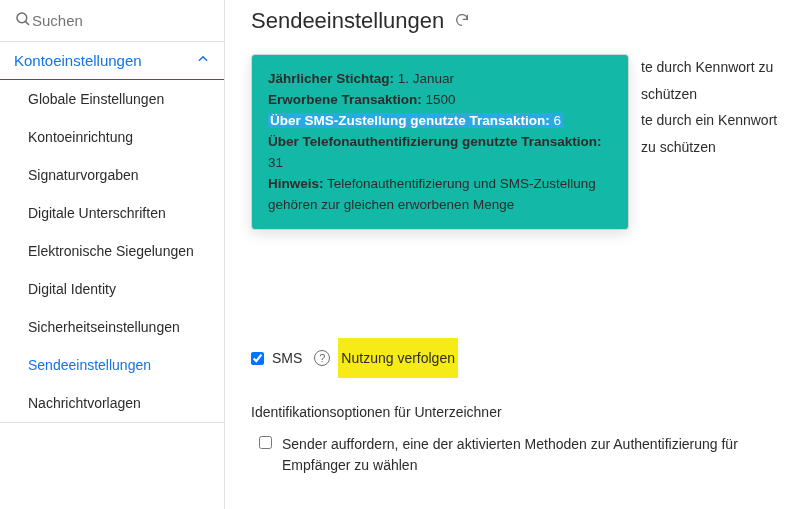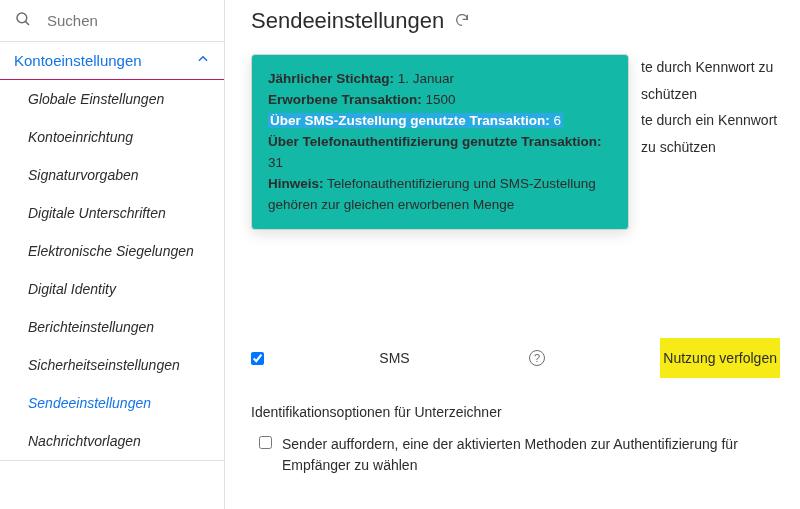--- a/index.html
+++ b/index.html
@@ -1,33 +1,33 @@
 <!DOCTYPE html>
 <html><head>
 <meta charset="utf-8">
 <style>
   * { box-sizing: border-box; margin: 0; padding: 0; }
   body { font-family: -apple-system, "Segoe UI", Arial, sans-serif; font-size: 14px; color: #2c2c2c; background: #fff; width: 800px; height: 509px; overflow: hidden; }
   .layout { display: flex; height: 100%; }
   .sidebar { width: 225px; border-right: 1px solid #e1e1e1; display: flex; flex-direction: column; }
-  .search { display: flex; align-items: center; gap: 15px; padding: 10px 14px; color: #6e6e6e; }
+  .search { display: flex; align-items: center; gap: 0; padding: 10px 14px; color: #6e6e6e; }
   .search svg { width: 18px; height: 18px; stroke: #6e6e6e; fill: none; stroke-width: 2; }
   .nav-header { display: flex; align-items: center; justify-content: space-between; padding: 10px 14px; border-top: 1px solid #e1e1e1; border-bottom: 1px solid #be185d; color: #1473e6; font-size: 15px; }
   .nav-header svg { width: 14px; height: 14px; stroke: #1473e6; fill: none; stroke-width: 2.5; }
-  .nav-list { overflow-y: auto; border-bottom: 1px solid #e1e1e1; font-style: italic; }
+  .nav-list { overflow-y: auto; border-bottom: 1px solid #e1e1e1; }
   .nav-item { padding: 11px 14px 11px 28px; font-size: 14px; color: #2c2c2c; cursor: pointer; }
   .nav-item.active { color: #1473e6; }
   .main { flex: 1; padding: 0 20px 20px 26px; overflow-y: auto; position: relative; }
   .page-title { display: flex; align-items: center; gap: 10px; padding: 8px 0 20px 0; font-size: 22px; font-weight: 400; color: #2c2c2c; }
   .page-title svg { width: 16px; height: 16px; stroke: #6e6e6e; fill: none; stroke-width: 2; }
   .tooltip-box { position: absolute; top: 54px; left: 26px; width: 378px; background: #14b8a6; border: 1px solid #d3d3d3; border-radius: 4px; box-shadow: 0 4px 14px rgba(0,0,0,0.12); padding: 14px 16px; font-size: 13.5px; line-height: 1.55; z-index: 10; }
   .tooltip-box .row b { font-weight: 600; }
   .hl-blue { background: #29abe2; color: #fff; padding: 0 2px; }
   .side-lines { margin-left: 390px; font-size: 14px; line-height: 1.9; color: #2c2c2c; }
-  .sms-row { display: flex; align-items: center; gap: 8px; margin-top: 178px; margin-left: 0; justify-content: space-between; }
+  .sms-row { display: flex; align-items: center; gap: 8px; margin-top: 178px; margin-left: 0; }
   .hl-yellow { background: #f6eb16; color: #2c2c2c; padding: 12px 3px; }
   .section-title { font-size: 14px; font-weight: 400; margin: 26px 0 14px 0; color: #2c2c2c; }
   .opt { display: flex; align-items: flex-start; gap: 10px; margin: 8px 0 8px 8px; line-height: 1.5; }
   .opt input { margin-top: 2px; }
   .help { display: inline-flex; align-items: center; justify-content: center; width: 16px; height: 16px; border: 1.3px solid #6e6e6e; border-radius: 50%; font-size: 11px; color: #6e6e6e; margin-left: 4px; vertical-align: middle; }
   .nav-list::-webkit-scrollbar { width: 8px; }
   .nav-list::-webkit-scrollbar-thumb { background: #c7c7c7; border-radius: 4px; }
 </style>
 </head>
 <body>
@@ -51,21 +51,20 @@
           </svg>
       </span>
     </div>
     <div class="nav-list">
       <div class="nav-item">Globale Einstellungen</div>
       <div class="nav-item">Kontoeinrichtung</div>
       <div class="nav-item">Signaturvorgaben</div>
       <div class="nav-item">Digitale Unterschriften</div>
       <div class="nav-item">Elektronische Siegelungen</div>
       <div class="nav-item">Digital Identity</div>
-      <div class="nav-item">Berichteinstellungen</div>
       <div class="nav-item">Sicherheitseinstellungen</div>
       <div class="nav-item active">Sendeeinstellungen</div>
       <div class="nav-item">Nachrichtvorlagen</div>
     </div>
   </aside>
 
   <main class="main">
     <h1 class="page-title">
       <span>Sendeeinstellungen</span>
       <span>

